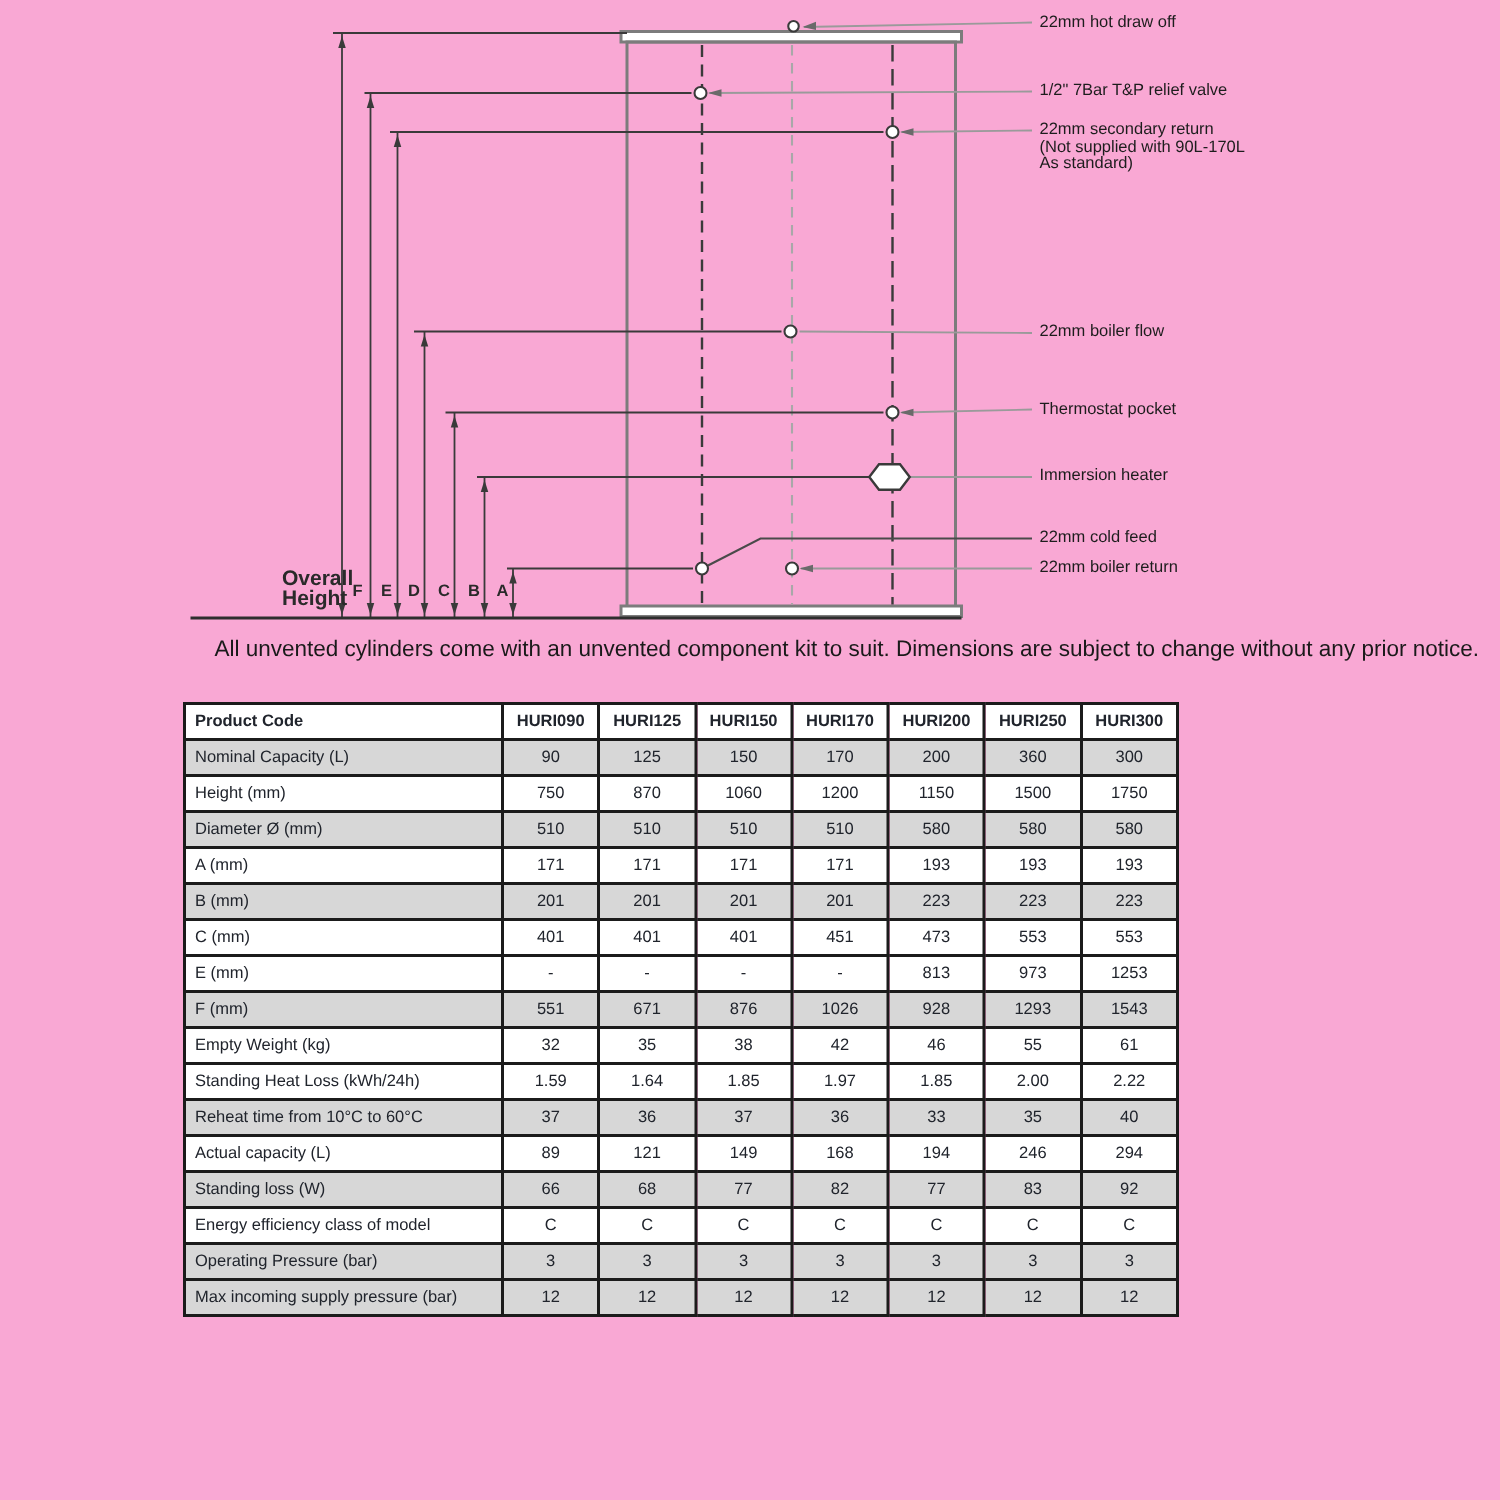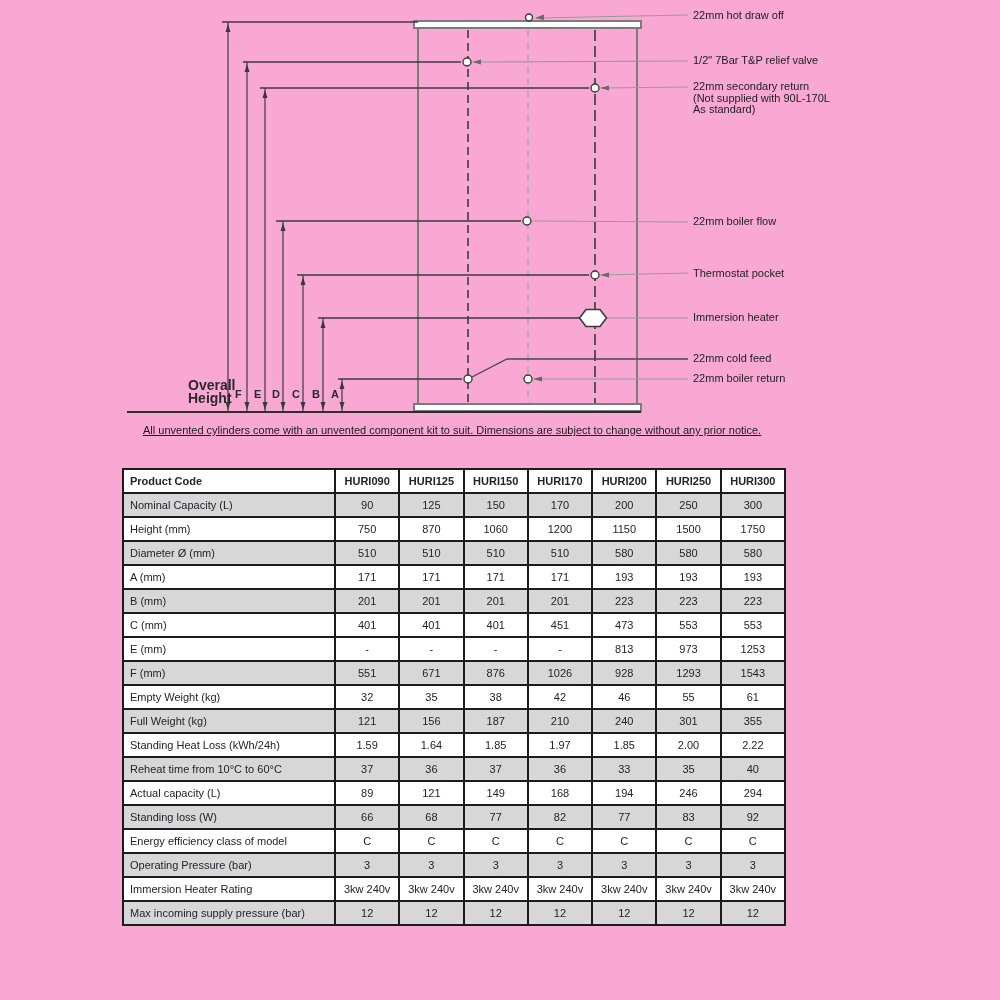--- a/index.html
+++ b/index.html
@@ -5,21 +5,21 @@
   html,body{margin:0;padding:0;background:#fff;}
   .page{position:relative;width:1000px;height:1000px;background:#f9a8d4;
         font-family:"Liberation Sans", sans-serif;color:#1f1f1f;overflow:hidden;}
   .diagram{position:absolute;left:0;top:0;width:1000px;height:465px;}
   .diagram svg{position:absolute;left:0;top:0;}
   .conn-label{position:absolute;left:693px;font-size:11px;line-height:11.5px;
               color:#1d1d1d;white-space:nowrap;}
   .dim-letter{position:absolute;top:388px;font-size:11px;font-weight:bold;color:#2a2a2a;}
   .oh-label{position:absolute;left:188px;top:379px;font-size:14px;font-weight:bold;
             color:#2a2a2a;line-height:13px;}
-  .caption{position:absolute;left:143px;top:424px;font-size:11px;color:#1a1a1a;text-decoration:underline;}
+  .caption{position:absolute;left:143px;top:424px;font-size:15px;color:#1a1a1a;}
   table.spec{position:absolute;left:122px;top:468px;border-collapse:collapse;
              table-layout:fixed;width:664px;font-size:11px;color:#20242c;}
   table.spec th, table.spec td{border:2px solid #1b1b1b;height:22px;padding:0;
              text-align:center;vertical-align:middle;background:#ffffff;
              overflow:hidden;white-space:nowrap;}
   table.spec th.rowlabel, table.spec td.rowlabel{text-align:left;padding-left:6px;width:204px;}
   table.spec th{font-weight:bold;}
   table.spec tr.shaded td{background:#d7d7d7;}
 </style>
 </head>
@@ -140,21 +140,21 @@
         </tr>
       </thead>
     <tbody>
         <tr class="shaded">
           <td class="rowlabel">Nominal Capacity (L)</td>
           <td>90</td>
           <td>125</td>
           <td>150</td>
           <td>170</td>
           <td>200</td>
-          <td>250</td>
+          <td>360</td>
           <td>300</td>
         </tr>
         <tr>
           <td class="rowlabel">Height (mm)</td>
           <td>750</td>
           <td>870</td>
           <td>1060</td>
           <td>1200</td>
           <td>1150</td>
           <td>1500</td>
@@ -223,30 +223,20 @@
         <tr>
           <td class="rowlabel">Empty Weight (kg)</td>
           <td>32</td>
           <td>35</td>
           <td>38</td>
           <td>42</td>
           <td>46</td>
           <td>55</td>
           <td>61</td>
         </tr>
-        <tr class="shaded">
-          <td class="rowlabel">Full Weight (kg)</td>
-          <td>121</td>
-          <td>156</td>
-          <td>187</td>
-          <td>210</td>
-          <td>240</td>
-          <td>301</td>
-          <td>355</td>
-        </tr>
         <tr>
           <td class="rowlabel">Standing Heat Loss (kWh/24h)</td>
           <td>1.59</td>
           <td>1.64</td>
           <td>1.85</td>
           <td>1.97</td>
           <td>1.85</td>
           <td>2.00</td>
           <td>2.22</td>
         </tr>
@@ -293,30 +283,20 @@
         <tr class="shaded">
           <td class="rowlabel">Operating Pressure (bar)</td>
           <td>3</td>
           <td>3</td>
           <td>3</td>
           <td>3</td>
           <td>3</td>
           <td>3</td>
           <td>3</td>
         </tr>
-        <tr>
-          <td class="rowlabel">Immersion Heater Rating</td>
-          <td>3kw 240v</td>
-          <td>3kw 240v</td>
-          <td>3kw 240v</td>
-          <td>3kw 240v</td>
-          <td>3kw 240v</td>
-          <td>3kw 240v</td>
-          <td>3kw 240v</td>
-        </tr>
         <tr class="shaded">
           <td class="rowlabel">Max incoming supply pressure (bar)</td>
           <td>12</td>
           <td>12</td>
           <td>12</td>
           <td>12</td>
           <td>12</td>
           <td>12</td>
           <td>12</td>
         </tr>

